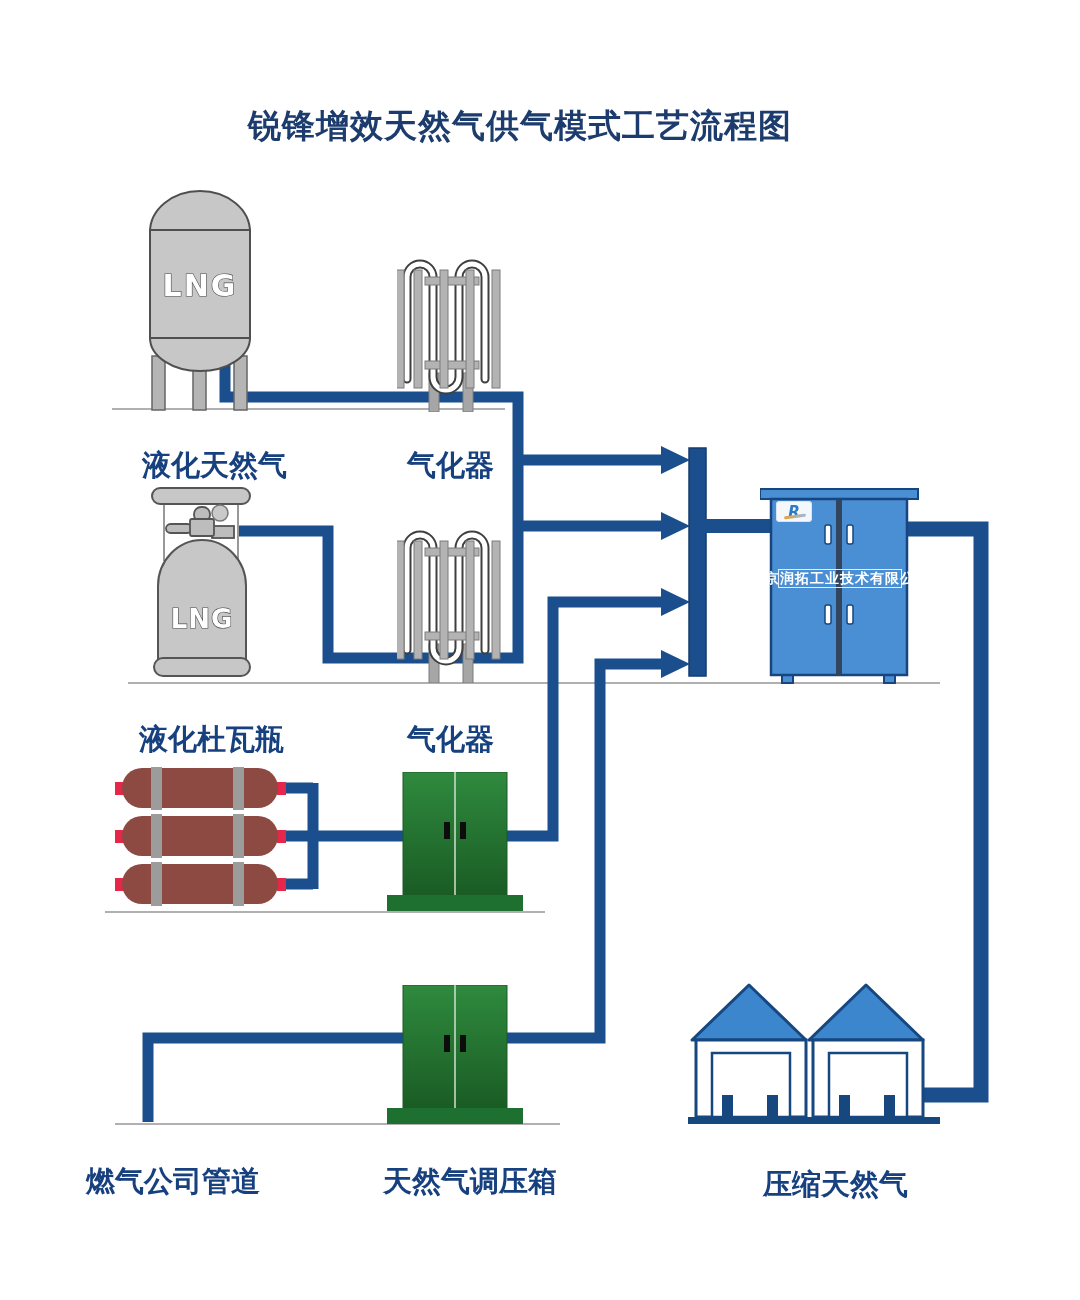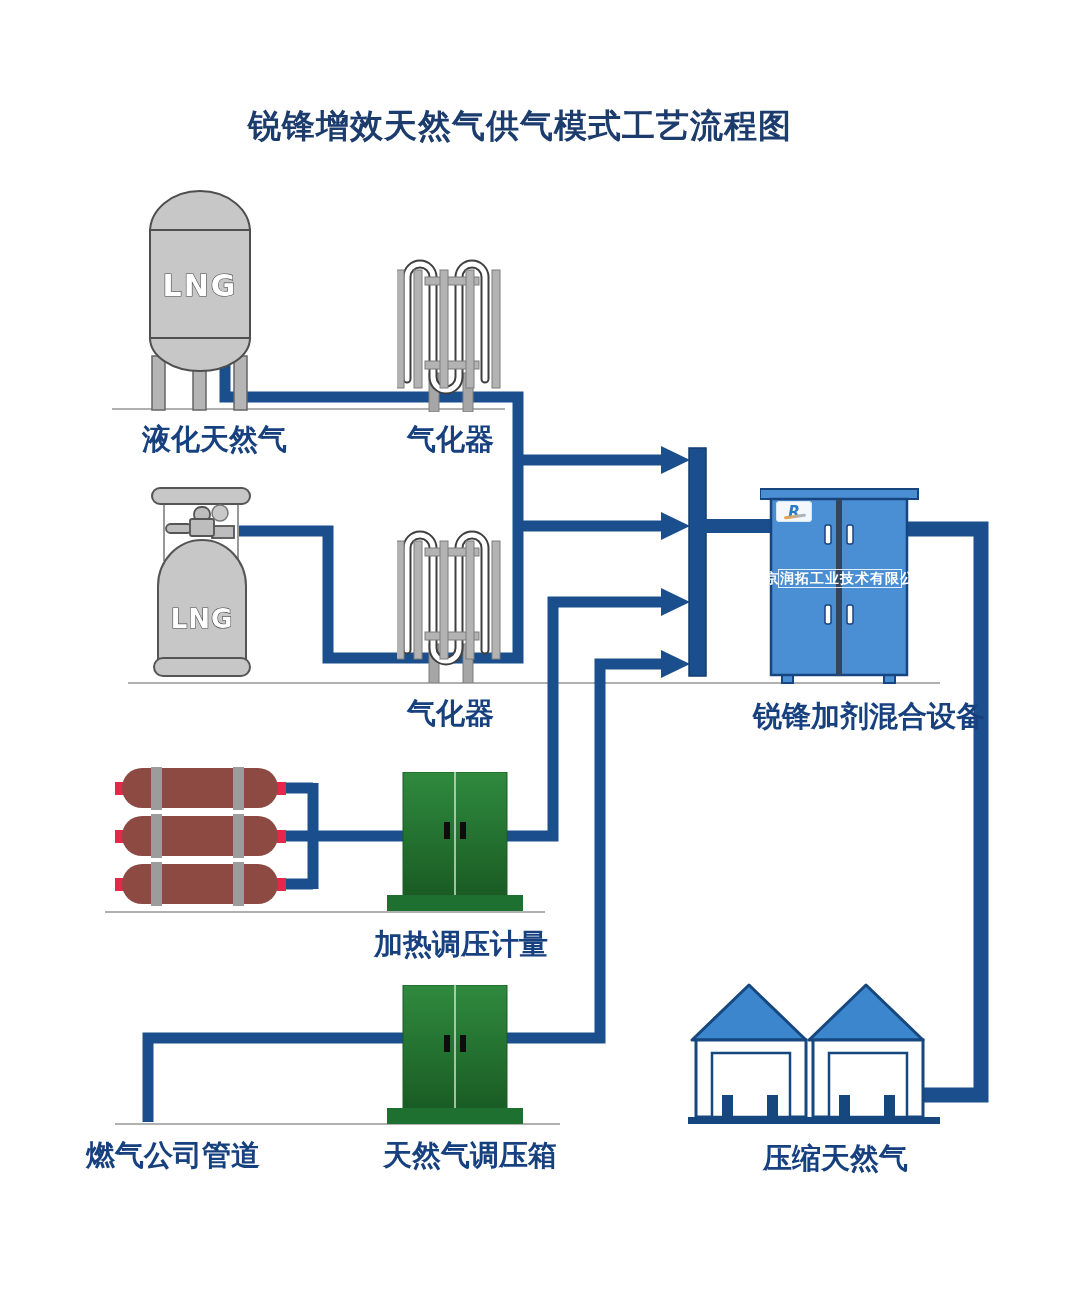--- a/index.html
+++ b/index.html
@@ -11,21 +11,21 @@
   .title{
     position:absolute;left:0;top:104px;width:1040px;text-align:center;
     font-size:33px;font-weight:bold;color:#1d3c6e;letter-spacing:1px;
   }
   .label{
     position:absolute;font-size:29px;font-weight:bold;color:#17407f;white-space:nowrap;
   }
   .layer{position:absolute;left:0;top:0;}
   .pipes{z-index:1;}
   .equip{z-index:2;}
-  .overlay{z-index:3;}
+  .overlay{z-index:3;margin-top:26px;}
   .company-band{
     position:absolute;left:778px;top:569px;width:122px;height:17px;z-index:3;
     display:flex;align-items:center;justify-content:center;
     color:#ffffff;font-size:14px;font-weight:bold;letter-spacing:1px;white-space:nowrap;
     border:1px solid rgba(255,255,255,.85);
   }
   .logo-badge{
     position:absolute;left:776px;top:501px;width:36px;height:21px;z-index:3;
     background:#f4f8fc;border-radius:4px;display:flex;align-items:center;justify-content:center;
     font-size:15px;font-style:italic;font-weight:bold;color:#2b7bc4;
@@ -228,20 +228,19 @@
       <polygon points="121,57 178,2 235,57" fill="#3c86cd" stroke-linejoin="round"></polygon>
       <rect x="125" y="57" width="110" height="77" fill="#fff"></rect>
       <rect x="141" y="70" width="78" height="64" fill="#fff" stroke-width="2.5"></rect>
       <rect x="151" y="112" width="11" height="22" fill="#17477f" stroke="none"></rect>
       <rect x="196" y="112" width="11" height="22" fill="#17477f" stroke="none"></rect>
     </g>
   </svg>
 
   <div class="label overlay" style="left:142px;top:420px">液化天然气</div>
   <div class="label overlay" style="left:407px;top:420px">气化器</div>
+  <div class="label overlay" style="left:139px;top:694px">液化杜瓦瓶</div>
   <div class="label overlay" style="left:407px;top:694px">气化器</div>
-  <div class="label overlay" style="left:753px;top:697px">锐锋加剂混合设备</div>
-  <div class="label overlay" style="left:374px;top:925px">加热调压计量</div>
   <div class="label overlay" style="left:86px;top:1136px">燃气公司管道</div>
   <div class="label overlay" style="left:383px;top:1136px">天然气调压箱</div>
   <div class="label overlay" style="left:763px;top:1139px">压缩天然气</div>
 
 </div>
 
 </body></html>

